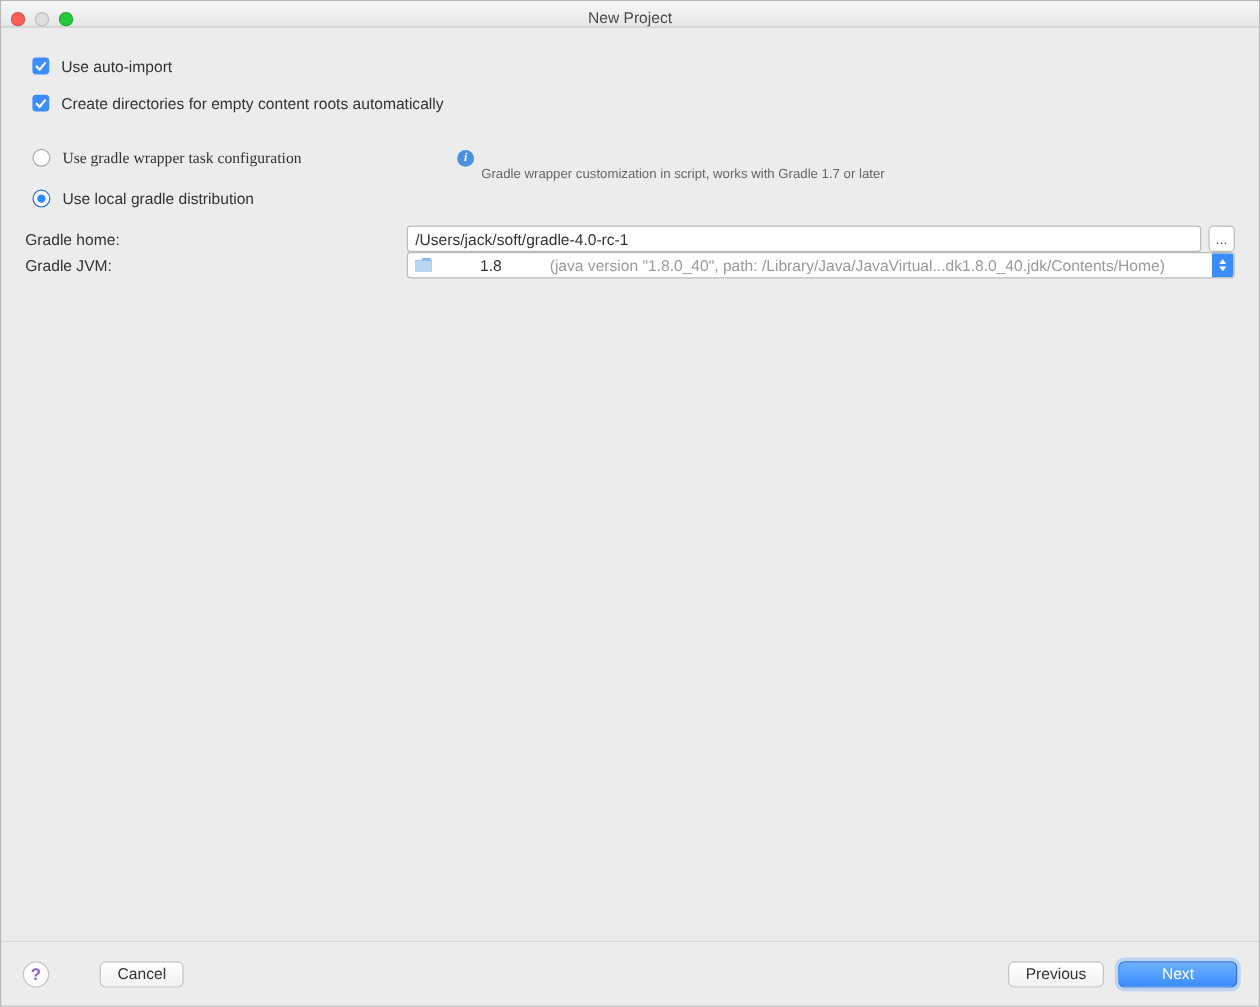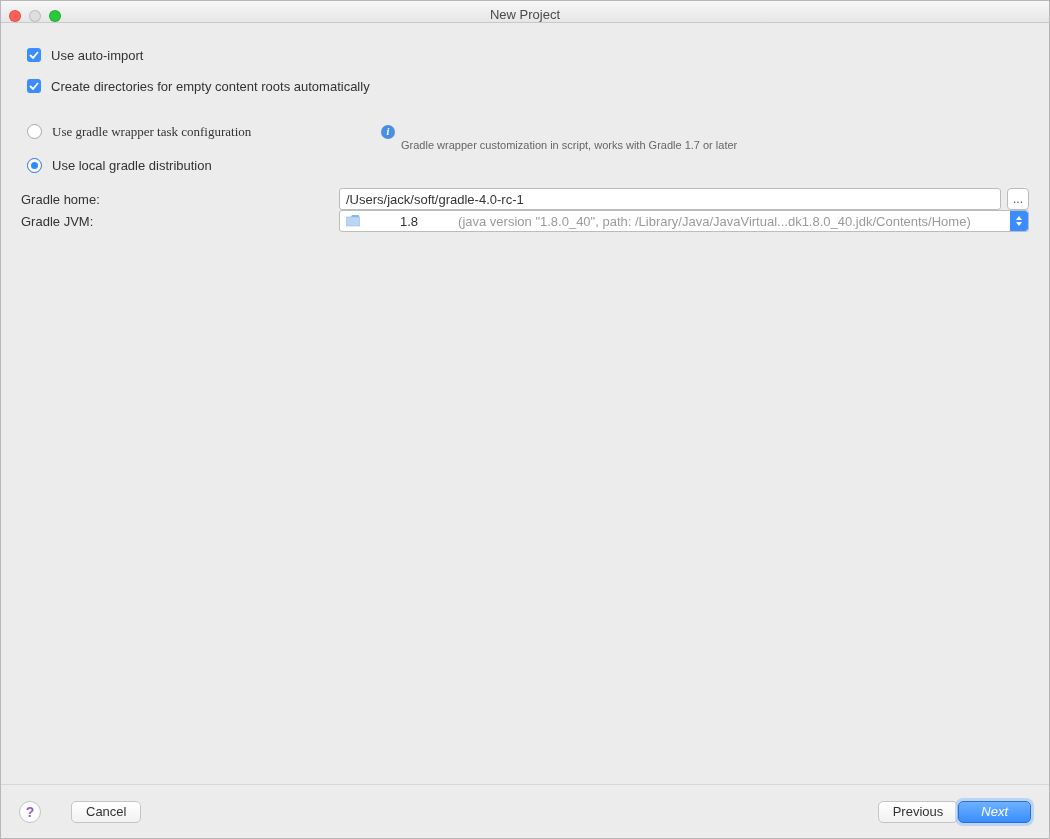--- a/index.html
+++ b/index.html
@@ -31,22 +31,22 @@
   .combo .folder-icon { width:14px; height:12px; margin-right:4px; }
   .combo .folder-icon svg { width:14px; height:12px; display:block; }
   .combo .cb-primary { color:#333; }
   .combo .cb-secondary { color:#9a9a9a; margin-left:4px; white-space:nowrap; overflow:hidden; text-overflow:ellipsis; }
   .combo .arrows { position:absolute; right:0; top:0; bottom:0; width:18px; background:#3b8cff; display:flex; flex-direction:column; align-items:center; justify-content:center; border-top-right-radius:3px; border-bottom-right-radius:3px; }
   .combo .arrows::before{ content:""; width:0; height:0; border-left:3px solid transparent; border-right:3px solid transparent; border-bottom:4px solid #fff; margin-bottom:2px; }
   .combo .arrows::after{ content:""; width:0; height:0; border-left:3px solid transparent; border-right:3px solid transparent; border-top:4px solid #fff; }
   .spacer { flex:1; }
   .footer { height:54px; border-top:1px solid #d7d7d7; display:flex; align-items:center; padding:0 18px; }
   .help-btn { width:22px; height:22px; border:1px solid #c5c5c5; border-radius:50%; background:#fcfcfc; color:#8e5ec9; font-weight:bold; font-size:14px; display:flex; align-items:center; justify-content:center; cursor:pointer; }
-  .btn { height:22px; padding:0 14px; border:1px solid #c5c5c5; border-radius:5px; background:linear-gradient(#ffffff,#f1f1f1); font-size:13px; color:#333; display:inline-flex; align-items:center; justify-content:center; cursor:pointer; }
-  .btn.primary { background:linear-gradient(#6db1ff,#3a8cff); color:#fff; border:1px solid #2a6fd6; box-shadow:0 0 0 3px rgba(100,170,255,0.35); padding:0 22px;font-style:italic; }
+  .btn { height:22px; padding:0 14px; border:1px solid #c5c5c5; border-radius:5px; background:linear-gradient(#ffffff,#f1f1f1); font-size:13px; color:#333; display:inline-flex; align-items:center; justify-content:center; cursor:pointer; margin-left:12px; }
+  .btn.primary { background:linear-gradient(#6db1ff,#3a8cff); color:#fff; border:1px solid #2a6fd6; box-shadow:0 0 0 3px rgba(100,170,255,0.35); padding:0 35px; }
   .option-group { margin-bottom:12px; }
   .radio-row-with-hint { display:flex; align-items:center; }
   .radio-row-with-hint .row { flex:0 0 340px; margin-bottom:0;font-family:Liberation Serif, serif; }
   .section-gap { height:6px; }
 </style>
 </head>
 <body>
 
 <div class="window">
 

